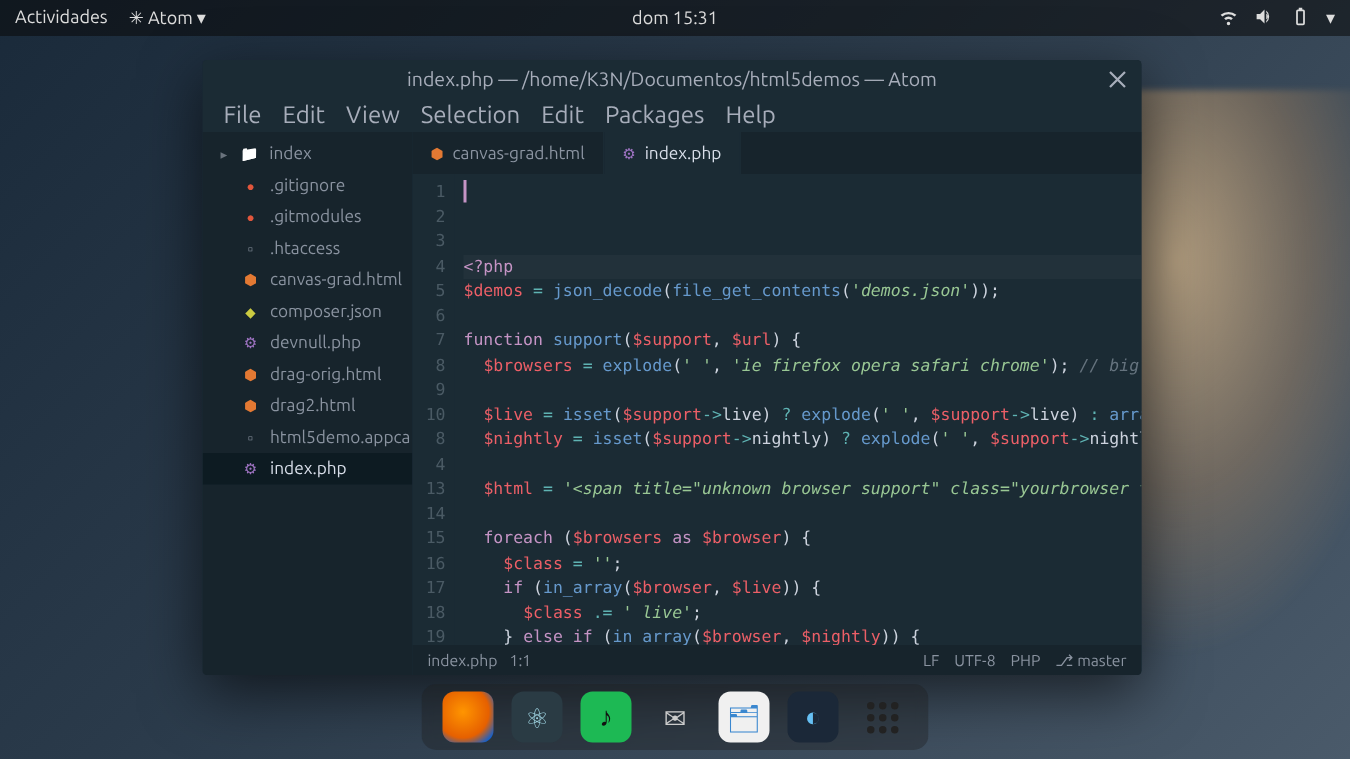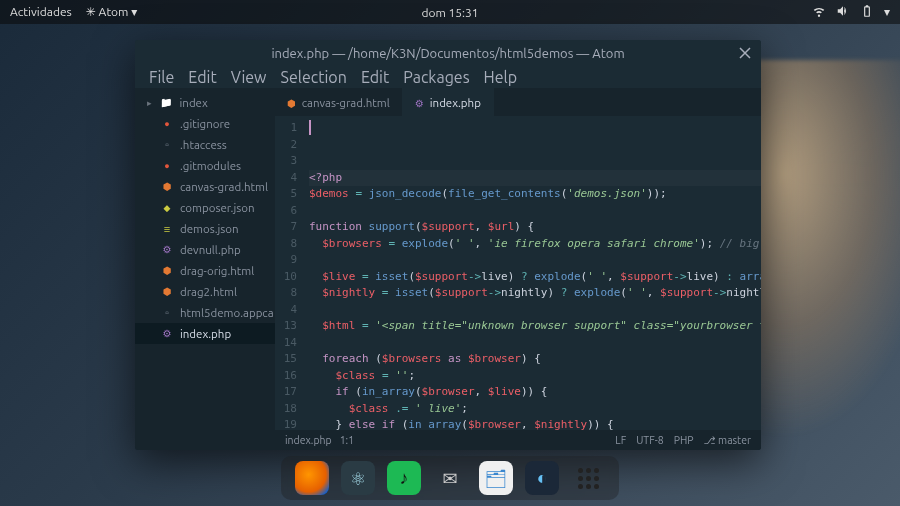--- a/index.html
+++ b/index.html
@@ -189,38 +189,34 @@
         <span class="chevron">▸</span>
         <span class="fi fi-folder"></span>
         <span>index</span>
       </div>
       <div id="tree-files">
           <div class="tree-row indent">
             <span class="fi fi-git"></span>
             <span>.gitignore</span>
           </div>
           <div class="tree-row indent">
+            <span class="fi fi-git"></span>
+            <span>.gitmodules</span>
+          </div>
+          <div class="tree-row indent">
             <span class="fi fi-file"></span>
             <span>.htaccess</span>
           </div>
           <div class="tree-row indent">
-            <span class="fi fi-git"></span>
-            <span>.gitmodules</span>
-          </div>
-          <div class="tree-row indent">
             <span class="fi fi-html"></span>
             <span>canvas-grad.html</span>
           </div>
           <div class="tree-row indent">
             <span class="fi fi-shield"></span>
             <span>composer.json</span>
-          </div>
-          <div class="tree-row indent">
-            <span class="fi fi-json"></span>
-            <span>demos.json</span>
           </div>
           <div class="tree-row indent">
             <span class="fi fi-php"></span>
             <span>devnull.php</span>
           </div>
           <div class="tree-row indent">
             <span class="fi fi-html"></span>
             <span>drag-orig.html</span>
           </div>
           <div class="tree-row indent">

